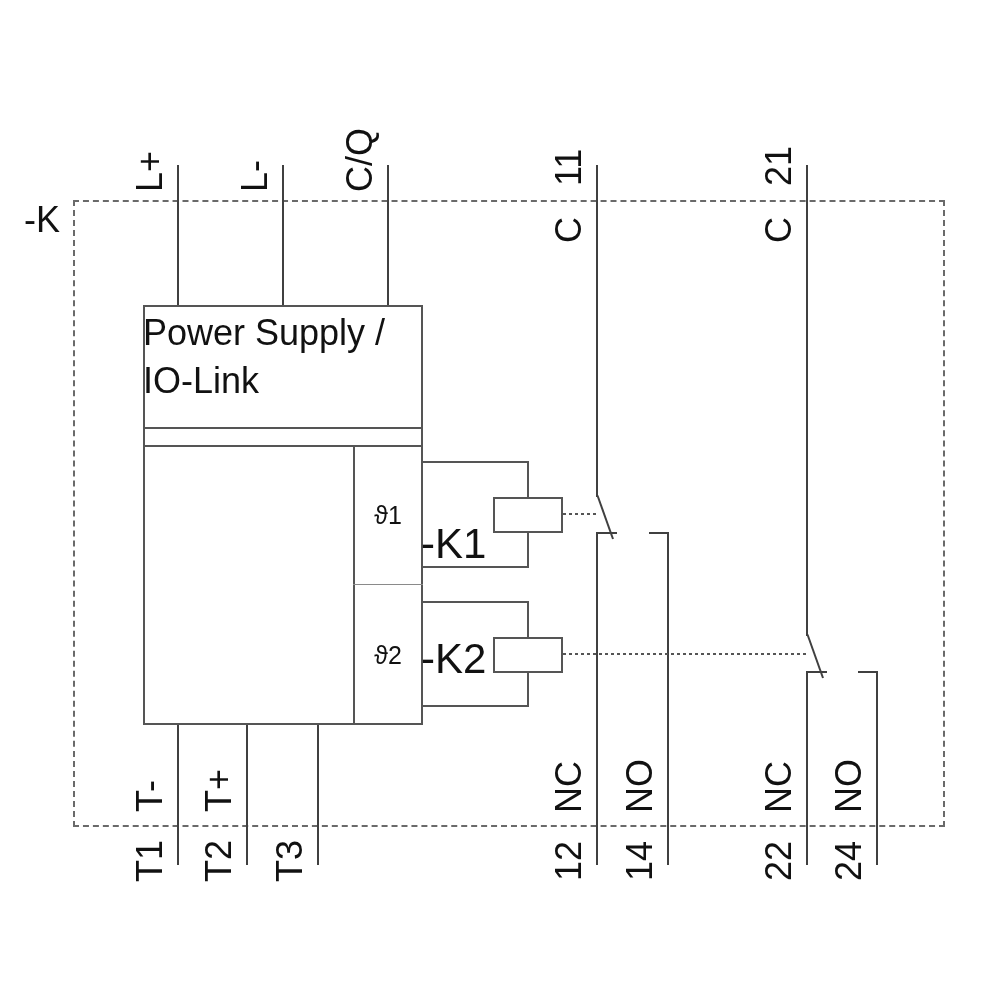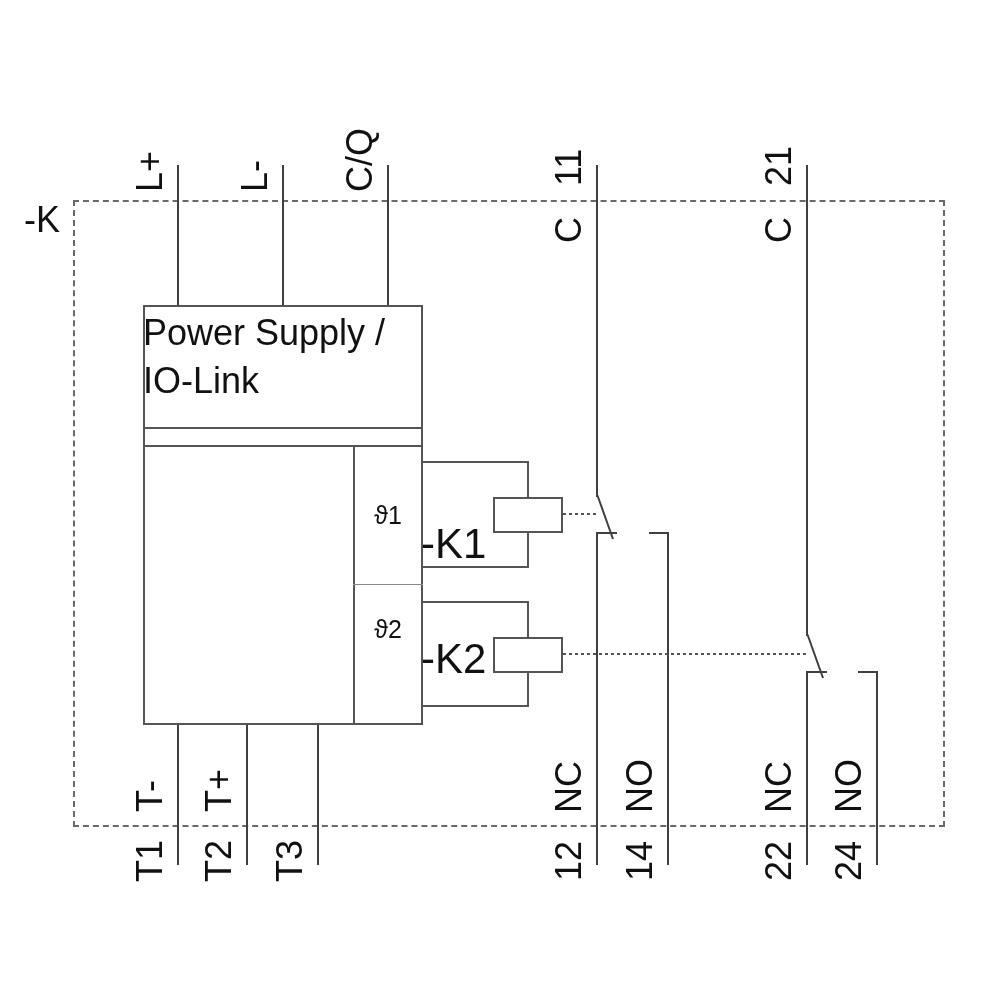--- a/index.html
+++ b/index.html
@@ -93,21 +93,21 @@
   <div class="boxln" style="left:143px;top:445px;width:280px;height:2px;"></div>
   <div class="boxln" style="left:353px;top:445px;width:2px;height:280px;"></div>
   <div class="thin" style="left:353px;top:584px;width:70px;height:1px;"></div>
 
   <div class="pslabel">
     <div>Power Supply /</div>
     <div>IO-Link</div>
   </div>
 
   <div class="sensor" style="top:447px;height:137px;">ϑ1</div>
-  <div class="sensor" style="top:559px;height:140px;">ϑ2</div>
+  <div class="sensor" style="top:585px;height:140px;">ϑ2</div>
   <div class="hlab f42" style="left:421px;top:497px;margin-top:25px;">-K1</div>
   <div class="hlab f42" style="left:421px;top:637px;">-K2</div>
 
   <svg class="overlay" width="1000" height="1000" viewBox="0 0 1000 1000">
     <line x1="597.5" y1="495.5" x2="613" y2="539" stroke="#404040" stroke-width="2"></line>
     <line x1="807.5" y1="634.5" x2="823" y2="678" stroke="#404040" stroke-width="2"></line>
   </svg>
 
   <div class="rlab" style="left:130px;top:192px;">L+</div>
   <div class="rlab" style="left:235px;top:192px;">L-</div>

